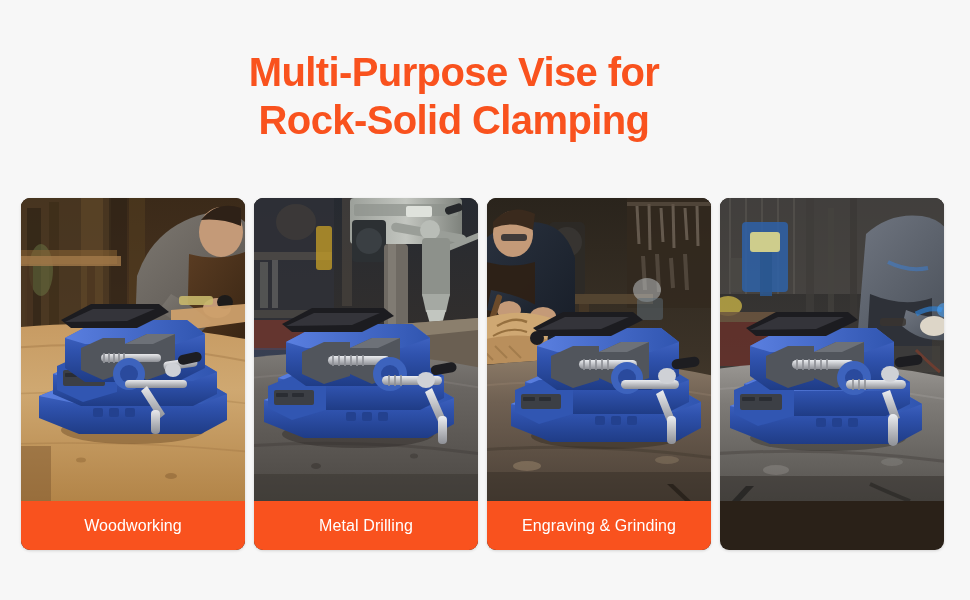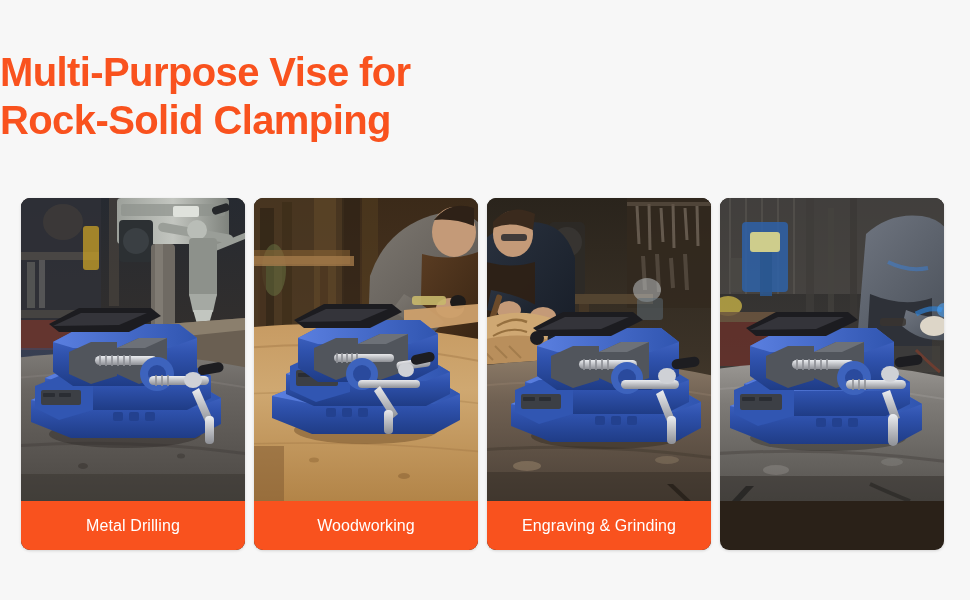--- a/index.html
+++ b/index.html
@@ -7,23 +7,23 @@
   body {
     background:#f7f7f7;
     font-family:"Liberation Sans", sans-serif;
     overflow:hidden;
     position:relative;
   }
 
   
   .headline {
     position:absolute;
-    left:0; top:48px;
+    left:12px; top:48px;
     width:884px;
-    text-align:left;
+    text-align:center;
     color:#f9521e;
     font-size:40px;
     font-weight:bold;
     line-height:48px;
     letter-spacing:-0.6px;
     white-space:pre-line;
   }
 
   
   .card-row {
@@ -63,20 +63,144 @@
     white-space:nowrap;
   }
 </style>
 </head>
 <body>
 
 <div class="headline">Multi-Purpose Vise for
 Rock-Solid Clamping</div>
 
 <div class="card-row">
+
+  <div class="card">
+    <div class="photo">
+      <svg viewBox="0 0 224 303" preserveAspectRatio="none">
+        <defs>
+          <linearGradient id="w1bg" x1="0" y1="0" x2="0" y2="1">
+            <stop offset="0" stop-color="#3b2a19"></stop>
+            <stop offset=".45" stop-color="#4a3420"></stop>
+            <stop offset="1" stop-color="#6d4d2b"></stop>
+          </linearGradient>
+          <linearGradient id="w1bench" x1="0" y1="0" x2="0" y2="1">
+            <stop offset="0" stop-color="#c79b63"></stop>
+            <stop offset=".35" stop-color="#cfa871"></stop>
+            <stop offset="1" stop-color="#b08144"></stop>
+          </linearGradient>
+          <linearGradient id="w1shirt" x1="0" y1="0" x2="1" y2="1">
+            <stop offset="0" stop-color="#7d7871"></stop>
+            <stop offset="1" stop-color="#58534e"></stop>
+          </linearGradient>
+          <linearGradient id="w1apron" x1="0" y1="0" x2="1" y2="1">
+            <stop offset="0" stop-color="#5a3c22"></stop>
+            <stop offset="1" stop-color="#3a2614"></stop>
+          </linearGradient>
+          <linearGradient id="vBlue1" x1="0" y1="0" x2="0" y2="1">
+            <stop offset="0" stop-color="#4a6fd0"></stop>
+            <stop offset=".5" stop-color="#2f52ad"></stop>
+            <stop offset="1" stop-color="#1f3c86"></stop>
+          </linearGradient>
+          <linearGradient id="vBlueL1" x1="0" y1="0" x2="1" y2="0">
+            <stop offset="0" stop-color="#5a7fe0"></stop>
+            <stop offset="1" stop-color="#3055b0"></stop>
+          </linearGradient>
+          <linearGradient id="steel1" x1="0" y1="0" x2="0" y2="1">
+            <stop offset="0" stop-color="#e9e9ec"></stop>
+            <stop offset=".5" stop-color="#b9bbc0"></stop>
+            <stop offset="1" stop-color="#8d8f95"></stop>
+          </linearGradient>
+        </defs>
+
+        <rect width="224" height="303" fill="url(#w1bg)"></rect>
+        <rect x="0" y="0" width="90" height="140" fill="#4d3a24" opacity=".7"></rect>
+        <rect x="6" y="10" width="14" height="120" fill="#2f2315" opacity=".7"></rect>
+        <rect x="28" y="4" width="10" height="126" fill="#3a2b18" opacity=".6"></rect>
+        <rect x="60" y="0" width="22" height="120" fill="#6b4f2d" opacity=".45"></rect>
+        <rect x="88" y="0" width="18" height="132" fill="#2b2015" opacity=".55"></rect>
+        <rect x="108" y="0" width="16" height="120" fill="#55401f" opacity=".5"></rect>
+        <ellipse cx="20" cy="72" rx="12" ry="26" fill="#6f7f4a" opacity=".45"></ellipse>
+        <rect x="0" y="52" width="96" height="14" fill="#8a6434" opacity=".55"></rect>
+
+        <rect x="0" y="58" width="100" height="10" fill="#a2794a" opacity=".8"></rect>
+        <rect x="4" y="68" width="8" height="62" fill="#4a3520" opacity=".8"></rect>
+        <rect x="66" y="68" width="8" height="58" fill="#4a3520" opacity=".7"></rect>
+
+        <g>
+          <path d="M116 78 q14 -42 54 -58 q34 -13 54 4 l0 108 l-110 0 z" fill="url(#w1shirt)"></path>
+          <ellipse cx="200" cy="34" rx="22" ry="25" fill="#c49a78"></ellipse>
+          <path d="M180 22 q16 -20 40 -12 l0 18 q-20 -8 -40 -6 z" fill="#2e2117"></path>
+          <path d="M168 56 q30 8 56 -2 l0 86 l-58 0 z" fill="url(#w1apron)"></path>
+          <path d="M150 96 q28 16 40 28 l-14 14 q-22 -14 -38 -26 z" fill="url(#w1shirt)"></path>
+          <ellipse cx="196" cy="110" rx="14" ry="10" fill="#c49a78"></ellipse>
+          <rect x="158" y="98" width="34" height="9" rx="3" fill="#c8b86c" opacity=".9"></rect>
+          <ellipse cx="204" cy="104" rx="8" ry="7" fill="#1d1b1a"></ellipse>
+        </g>
+
+        <path d="M150 112 l74 -6 l0 18 l-74 10 z" fill="#cda06b" opacity=".95"></path>
+
+        <path d="M-10 130 q110 -12 240 12 l0 171 l-240 0 z" fill="url(#w1bench)"></path>
+        <path d="M-10 150 q120 -10 240 14" stroke="#a57c49" stroke-width="2" fill="none" opacity=".5"></path>
+        <path d="M-10 196 q120 -6 240 10" stroke="#a87f4b" stroke-width="1.6" fill="none" opacity=".4"></path>
+        <path d="M-10 246 q120 -4 240 8" stroke="#9d7342" stroke-width="1.6" fill="none" opacity=".35"></path>
+        <ellipse cx="150" cy="278" rx="6" ry="3" fill="#8b6334" opacity=".55"></ellipse>
+        <ellipse cx="60" cy="262" rx="5" ry="2.5" fill="#8b6334" opacity=".45"></ellipse>
+        <rect x="0" y="248" width="30" height="55" fill="#7d5730" opacity=".5"></rect>
+
+        <g>
+          <ellipse cx="112" cy="232" rx="72" ry="14" fill="#6b4a26" opacity=".45"></ellipse>
+
+          <path d="M18 198 l40 -16 l124 0 l24 14 l0 26 l-26 14 l-122 0 l-40 -16 z" fill="url(#vBlue1)"></path>
+          <path d="M18 198 l40 -16 l124 0 l24 14 l-26 10 l-122 0 z" fill="url(#vBlueL1)"></path>
+          <rect x="72" y="210" width="10" height="9" rx="2" fill="#23418f"></rect>
+          <rect x="88" y="210" width="10" height="9" rx="2" fill="#23418f"></rect>
+          <rect x="104" y="210" width="10" height="9" rx="2" fill="#23418f"></rect>
+
+          <path d="M32 176 l32 -14 l112 0 l20 12 l0 22 l-24 12 l-112 0 l-28 -12 z" fill="url(#vBlue1)"></path>
+          <path d="M32 176 l32 -14 l112 0 l20 12 l-24 9 l-112 0 z" fill="url(#vBlueL1)"></path>
+
+          <path d="M36 168 l26 -12 l34 0 l0 38 l-34 10 l-26 -12 z" fill="#3156b2"></path>
+          <rect x="42" y="172" width="42" height="16" rx="2" fill="#3c3f45"></rect>
+          <rect x="44" y="175" width="12" height="4" rx="1" fill="#2a2d33"></rect>
+          <rect x="60" y="175" width="12" height="4" rx="1" fill="#2a2d33"></rect>
+
+          <path d="M44 140 l34 -18 l88 0 l18 14 l0 34 l-28 14 l-92 0 l-20 -14 z" fill="url(#vBlue1)"></path>
+          <path d="M44 140 l34 -18 l88 0 l18 14 l-28 10 l-92 0 z" fill="url(#vBlueL1)"></path>
+
+          <path d="M40 122 l30 -16 l68 0 l10 8 l-32 16 l-66 0 z" fill="#1c1c20"></path>
+          <path d="M44 124 l28 -13 l62 0 l-28 12 z" fill="#34343a"></path>
+
+          <path d="M60 150 l22 -10 l22 0 l0 34 l-22 8 l-22 -10 z" fill="#51555c"></path>
+          <path d="M104 146 l22 -10 l28 0 l0 36 l-28 10 l-22 -10 z" fill="#51555c"></path>
+          <path d="M104 146 l22 -10 l28 0 l-22 10 z" fill="#6d7178"></path>
+
+          <rect x="80" y="156" width="60" height="8" rx="4" fill="url(#steel1)"></rect>
+          <g fill="#8e9096" opacity=".85">
+            <rect x="82" y="155" width="2" height="10"></rect>
+            <rect x="87" y="155" width="2" height="10"></rect>
+            <rect x="92" y="155" width="2" height="10"></rect>
+            <rect x="97" y="155" width="2" height="10"></rect>
+            <rect x="102" y="155" width="2" height="10"></rect>
+          </g>
+          <circle cx="108" cy="176" r="16" fill="#3d63bd"></circle>
+          <circle cx="108" cy="176" r="9" fill="#2a4a9d"></circle>
+
+          <rect x="104" y="182" width="62" height="8" rx="4" fill="url(#steel1)"></rect>
+          <rect x="142" y="164" width="34" height="9" rx="4" fill="url(#steel1)" transform="rotate(-8 142 164)"></rect>
+          <ellipse cx="152" cy="172" rx="8" ry="7" fill="#cfd1d6"></ellipse>
+          <rect x="156" y="158" width="24" height="10" rx="5" fill="#1d1d21" transform="rotate(-12 156 158)"></rect>
+
+          <path d="M126 188 l18 28 l-6 5 l-18 -28 z" fill="url(#steel1)"></path>
+          <rect x="130" y="212" width="9" height="24" rx="4" fill="url(#steel1)"></rect>
+        </g>
+      </svg>
+    </div>
+    <div class="caption">Woodworking</div>
+  </div>
 
   <div class="card">
     <div class="photo">
       <svg viewBox="0 0 224 303" preserveAspectRatio="none">
         <defs>
           <linearGradient id="m2bg" x1="0" y1="0" x2="0" y2="1">
             <stop offset="0" stop-color="#262a31"></stop>
             <stop offset=".55" stop-color="#35302c"></stop>
             <stop offset="1" stop-color="#4a443e"></stop>
           </linearGradient>
@@ -194,144 +318,20 @@
         </g>
       </svg>
     </div>
     <div class="caption">Metal Drilling</div>
   </div>
 
   <div class="card">
     <div class="photo">
       <svg viewBox="0 0 224 303" preserveAspectRatio="none">
         <defs>
-          <linearGradient id="w1bg" x1="0" y1="0" x2="0" y2="1">
-            <stop offset="0" stop-color="#3b2a19"></stop>
-            <stop offset=".45" stop-color="#4a3420"></stop>
-            <stop offset="1" stop-color="#6d4d2b"></stop>
-          </linearGradient>
-          <linearGradient id="w1bench" x1="0" y1="0" x2="0" y2="1">
-            <stop offset="0" stop-color="#c79b63"></stop>
-            <stop offset=".35" stop-color="#cfa871"></stop>
-            <stop offset="1" stop-color="#b08144"></stop>
-          </linearGradient>
-          <linearGradient id="w1shirt" x1="0" y1="0" x2="1" y2="1">
-            <stop offset="0" stop-color="#7d7871"></stop>
-            <stop offset="1" stop-color="#58534e"></stop>
-          </linearGradient>
-          <linearGradient id="w1apron" x1="0" y1="0" x2="1" y2="1">
-            <stop offset="0" stop-color="#5a3c22"></stop>
-            <stop offset="1" stop-color="#3a2614"></stop>
-          </linearGradient>
-          <linearGradient id="vBlue1" x1="0" y1="0" x2="0" y2="1">
-            <stop offset="0" stop-color="#4a6fd0"></stop>
-            <stop offset=".5" stop-color="#2f52ad"></stop>
-            <stop offset="1" stop-color="#1f3c86"></stop>
-          </linearGradient>
-          <linearGradient id="vBlueL1" x1="0" y1="0" x2="1" y2="0">
-            <stop offset="0" stop-color="#5a7fe0"></stop>
-            <stop offset="1" stop-color="#3055b0"></stop>
-          </linearGradient>
-          <linearGradient id="steel1" x1="0" y1="0" x2="0" y2="1">
-            <stop offset="0" stop-color="#e9e9ec"></stop>
-            <stop offset=".5" stop-color="#b9bbc0"></stop>
-            <stop offset="1" stop-color="#8d8f95"></stop>
-          </linearGradient>
-        </defs>
-
-        <rect width="224" height="303" fill="url(#w1bg)"></rect>
-        <rect x="0" y="0" width="90" height="140" fill="#4d3a24" opacity=".7"></rect>
-        <rect x="6" y="10" width="14" height="120" fill="#2f2315" opacity=".7"></rect>
-        <rect x="28" y="4" width="10" height="126" fill="#3a2b18" opacity=".6"></rect>
-        <rect x="60" y="0" width="22" height="120" fill="#6b4f2d" opacity=".45"></rect>
-        <rect x="88" y="0" width="18" height="132" fill="#2b2015" opacity=".55"></rect>
-        <rect x="108" y="0" width="16" height="120" fill="#55401f" opacity=".5"></rect>
-        <ellipse cx="20" cy="72" rx="12" ry="26" fill="#6f7f4a" opacity=".45"></ellipse>
-        <rect x="0" y="52" width="96" height="14" fill="#8a6434" opacity=".55"></rect>
-
-        <rect x="0" y="58" width="100" height="10" fill="#a2794a" opacity=".8"></rect>
-        <rect x="4" y="68" width="8" height="62" fill="#4a3520" opacity=".8"></rect>
-        <rect x="66" y="68" width="8" height="58" fill="#4a3520" opacity=".7"></rect>
-
-        <g>
-          <path d="M116 78 q14 -42 54 -58 q34 -13 54 4 l0 108 l-110 0 z" fill="url(#w1shirt)"></path>
-          <ellipse cx="200" cy="34" rx="22" ry="25" fill="#c49a78"></ellipse>
-          <path d="M180 22 q16 -20 40 -12 l0 18 q-20 -8 -40 -6 z" fill="#2e2117"></path>
-          <path d="M168 56 q30 8 56 -2 l0 86 l-58 0 z" fill="url(#w1apron)"></path>
-          <path d="M150 96 q28 16 40 28 l-14 14 q-22 -14 -38 -26 z" fill="url(#w1shirt)"></path>
-          <ellipse cx="196" cy="110" rx="14" ry="10" fill="#c49a78"></ellipse>
-          <rect x="158" y="98" width="34" height="9" rx="3" fill="#c8b86c" opacity=".9"></rect>
-          <ellipse cx="204" cy="104" rx="8" ry="7" fill="#1d1b1a"></ellipse>
-        </g>
-
-        <path d="M150 112 l74 -6 l0 18 l-74 10 z" fill="#cda06b" opacity=".95"></path>
-
-        <path d="M-10 130 q110 -12 240 12 l0 171 l-240 0 z" fill="url(#w1bench)"></path>
-        <path d="M-10 150 q120 -10 240 14" stroke="#a57c49" stroke-width="2" fill="none" opacity=".5"></path>
-        <path d="M-10 196 q120 -6 240 10" stroke="#a87f4b" stroke-width="1.6" fill="none" opacity=".4"></path>
-        <path d="M-10 246 q120 -4 240 8" stroke="#9d7342" stroke-width="1.6" fill="none" opacity=".35"></path>
-        <ellipse cx="150" cy="278" rx="6" ry="3" fill="#8b6334" opacity=".55"></ellipse>
-        <ellipse cx="60" cy="262" rx="5" ry="2.5" fill="#8b6334" opacity=".45"></ellipse>
-        <rect x="0" y="248" width="30" height="55" fill="#7d5730" opacity=".5"></rect>
-
-        <g>
-          <ellipse cx="112" cy="232" rx="72" ry="14" fill="#6b4a26" opacity=".45"></ellipse>
-
-          <path d="M18 198 l40 -16 l124 0 l24 14 l0 26 l-26 14 l-122 0 l-40 -16 z" fill="url(#vBlue1)"></path>
-          <path d="M18 198 l40 -16 l124 0 l24 14 l-26 10 l-122 0 z" fill="url(#vBlueL1)"></path>
-          <rect x="72" y="210" width="10" height="9" rx="2" fill="#23418f"></rect>
-          <rect x="88" y="210" width="10" height="9" rx="2" fill="#23418f"></rect>
-          <rect x="104" y="210" width="10" height="9" rx="2" fill="#23418f"></rect>
-
-          <path d="M32 176 l32 -14 l112 0 l20 12 l0 22 l-24 12 l-112 0 l-28 -12 z" fill="url(#vBlue1)"></path>
-          <path d="M32 176 l32 -14 l112 0 l20 12 l-24 9 l-112 0 z" fill="url(#vBlueL1)"></path>
-
-          <path d="M36 168 l26 -12 l34 0 l0 38 l-34 10 l-26 -12 z" fill="#3156b2"></path>
-          <rect x="42" y="172" width="42" height="16" rx="2" fill="#3c3f45"></rect>
-          <rect x="44" y="175" width="12" height="4" rx="1" fill="#2a2d33"></rect>
-          <rect x="60" y="175" width="12" height="4" rx="1" fill="#2a2d33"></rect>
-
-          <path d="M44 140 l34 -18 l88 0 l18 14 l0 34 l-28 14 l-92 0 l-20 -14 z" fill="url(#vBlue1)"></path>
-          <path d="M44 140 l34 -18 l88 0 l18 14 l-28 10 l-92 0 z" fill="url(#vBlueL1)"></path>
-
-          <path d="M40 122 l30 -16 l68 0 l10 8 l-32 16 l-66 0 z" fill="#1c1c20"></path>
-          <path d="M44 124 l28 -13 l62 0 l-28 12 z" fill="#34343a"></path>
-
-          <path d="M60 150 l22 -10 l22 0 l0 34 l-22 8 l-22 -10 z" fill="#51555c"></path>
-          <path d="M104 146 l22 -10 l28 0 l0 36 l-28 10 l-22 -10 z" fill="#51555c"></path>
-          <path d="M104 146 l22 -10 l28 0 l-22 10 z" fill="#6d7178"></path>
-
-          <rect x="80" y="156" width="60" height="8" rx="4" fill="url(#steel1)"></rect>
-          <g fill="#8e9096" opacity=".85">
-            <rect x="82" y="155" width="2" height="10"></rect>
-            <rect x="87" y="155" width="2" height="10"></rect>
-            <rect x="92" y="155" width="2" height="10"></rect>
-            <rect x="97" y="155" width="2" height="10"></rect>
-            <rect x="102" y="155" width="2" height="10"></rect>
-          </g>
-          <circle cx="108" cy="176" r="16" fill="#3d63bd"></circle>
-          <circle cx="108" cy="176" r="9" fill="#2a4a9d"></circle>
-
-          <rect x="104" y="182" width="62" height="8" rx="4" fill="url(#steel1)"></rect>
-          <rect x="142" y="164" width="34" height="9" rx="4" fill="url(#steel1)" transform="rotate(-8 142 164)"></rect>
-          <ellipse cx="152" cy="172" rx="8" ry="7" fill="#cfd1d6"></ellipse>
-          <rect x="156" y="158" width="24" height="10" rx="5" fill="#1d1d21" transform="rotate(-12 156 158)"></rect>
-
-          <path d="M126 188 l18 28 l-6 5 l-18 -28 z" fill="url(#steel1)"></path>
-          <rect x="130" y="212" width="9" height="24" rx="4" fill="url(#steel1)"></rect>
-        </g>
-      </svg>
-    </div>
-    <div class="caption">Woodworking</div>
-  </div>
-
-  <div class="card">
-    <div class="photo">
-      <svg viewBox="0 0 224 303" preserveAspectRatio="none">
-        <defs>
           <linearGradient id="e3bg" x1="0" y1="0" x2="0" y2="1">
             <stop offset="0" stop-color="#2a241c"></stop>
             <stop offset=".5" stop-color="#3b3227"></stop>
             <stop offset="1" stop-color="#544635"></stop>
           </linearGradient>
           <linearGradient id="e3table" x1="0" y1="0" x2="0" y2="1">
             <stop offset="0" stop-color="#8a7966"></stop>
             <stop offset=".3" stop-color="#6f6052"></stop>
             <stop offset="1" stop-color="#4b4036"></stop>
           </linearGradient>

